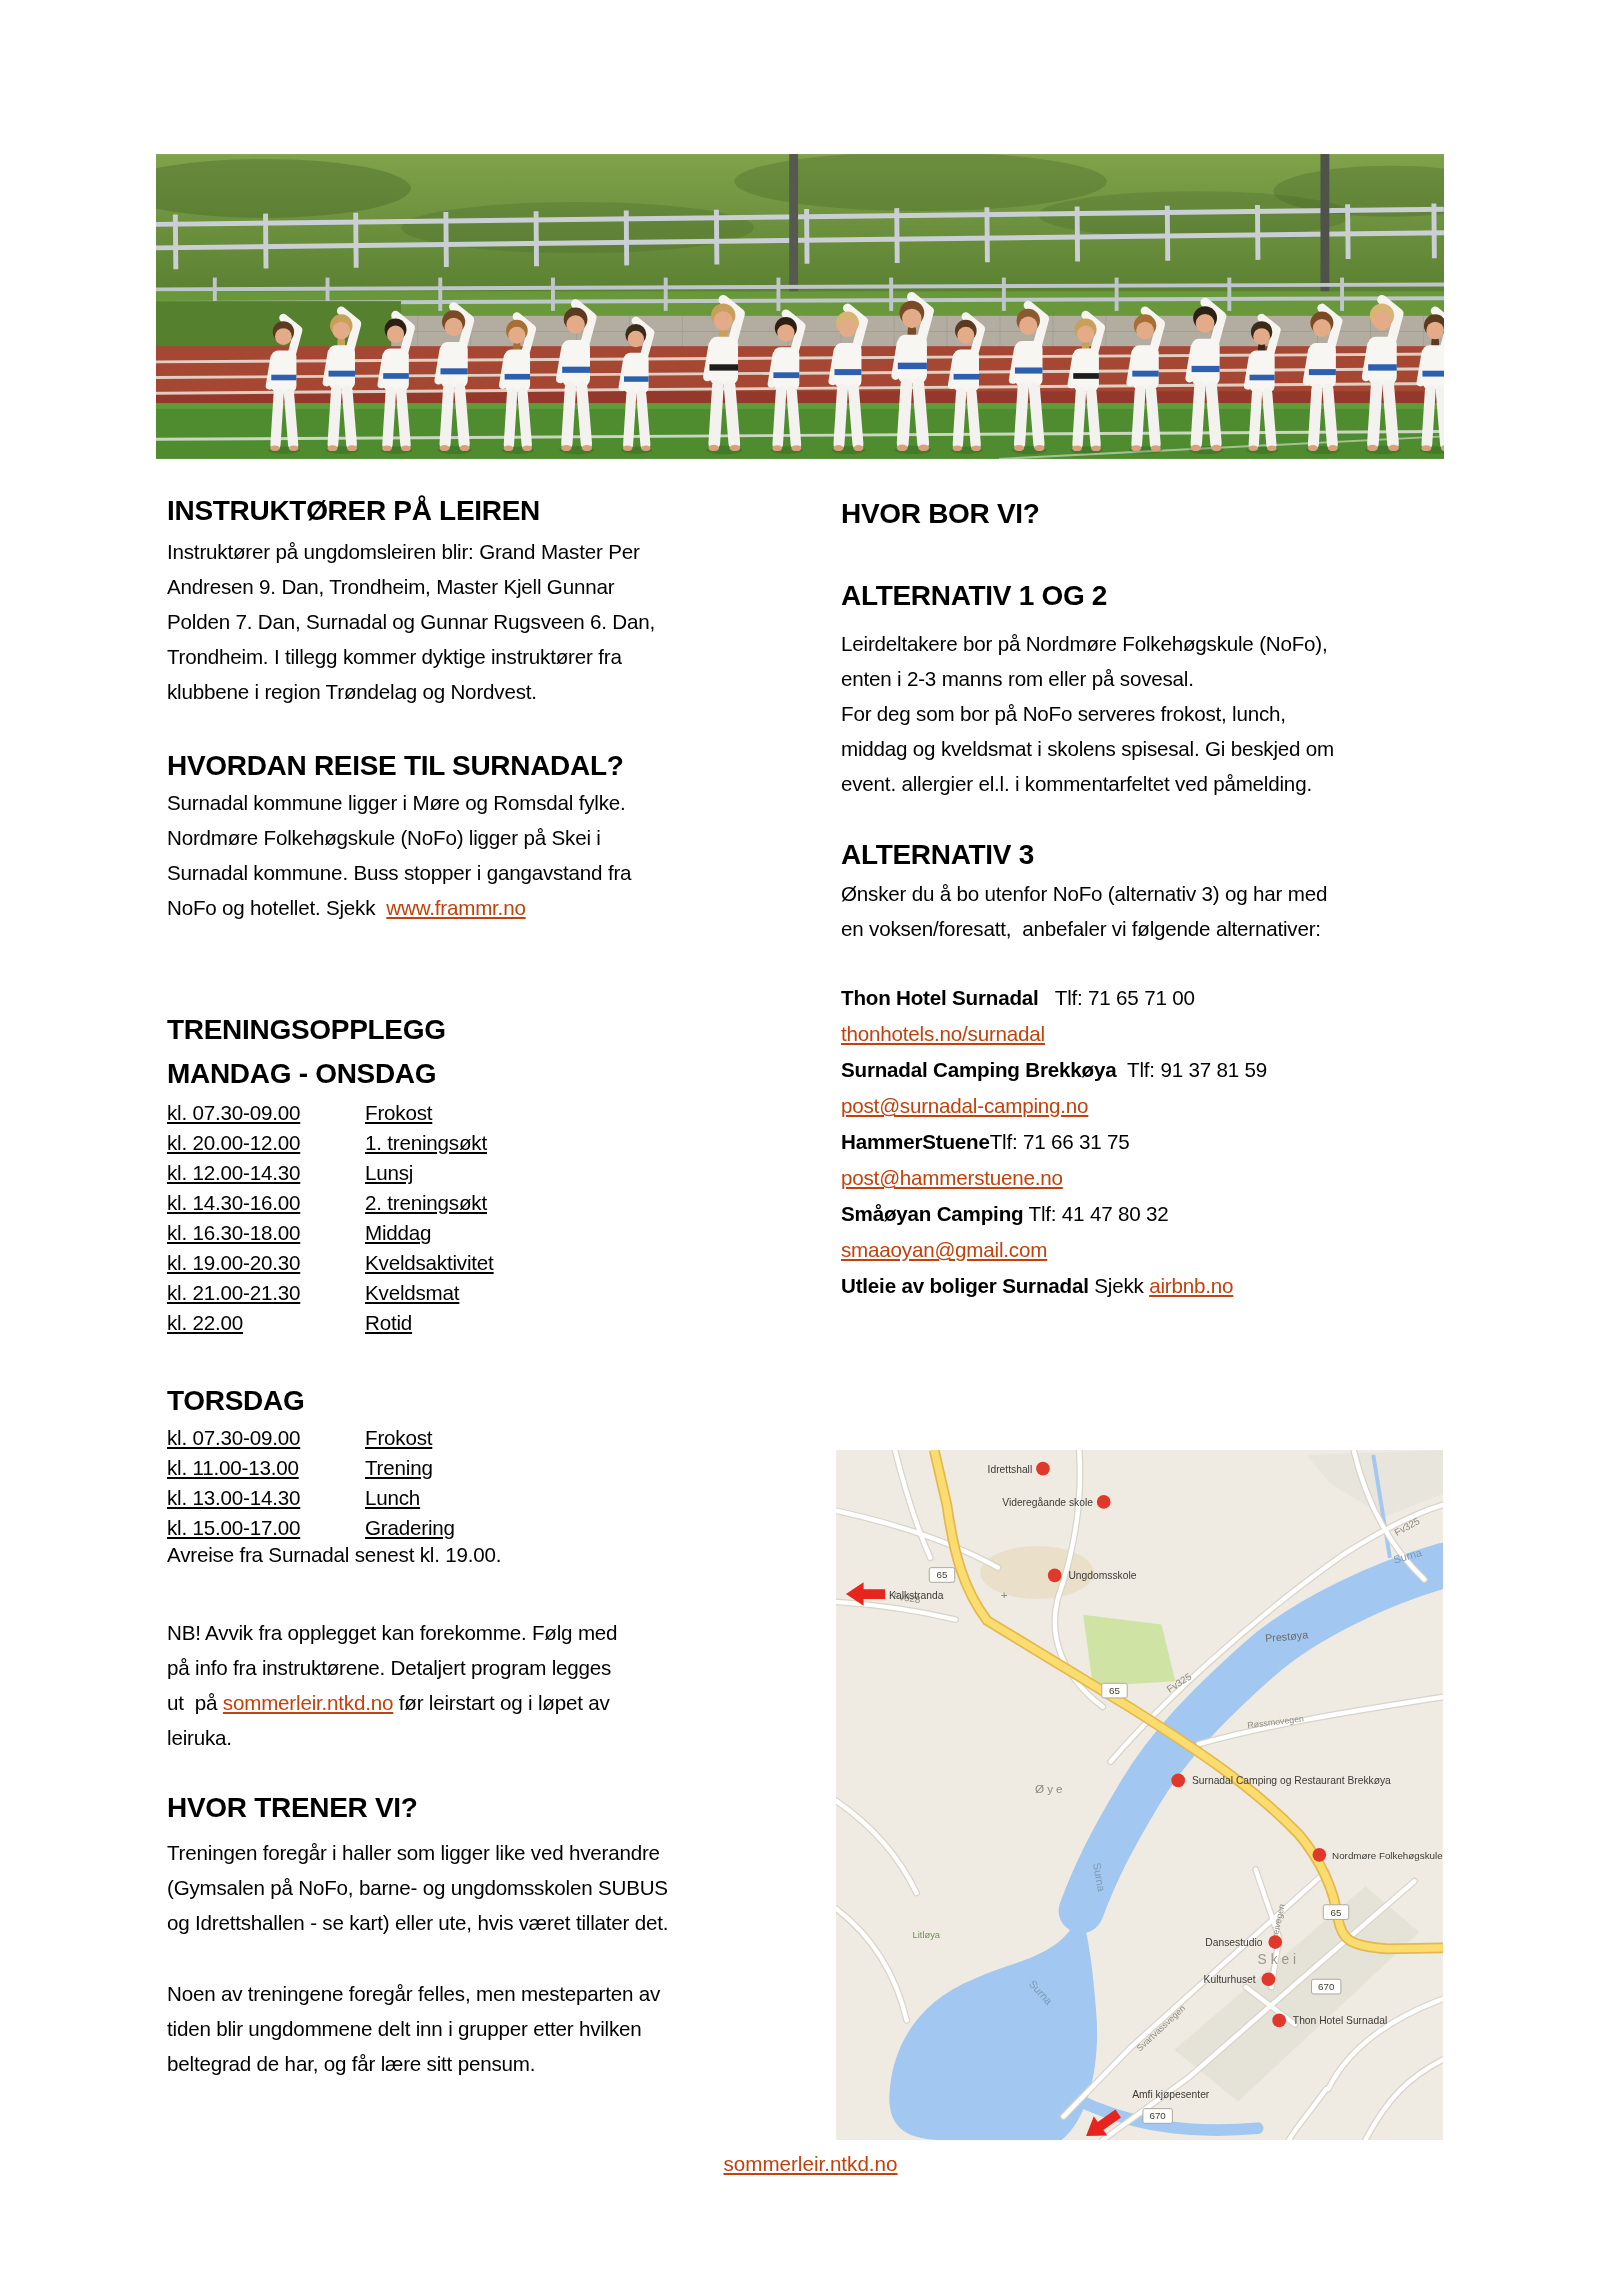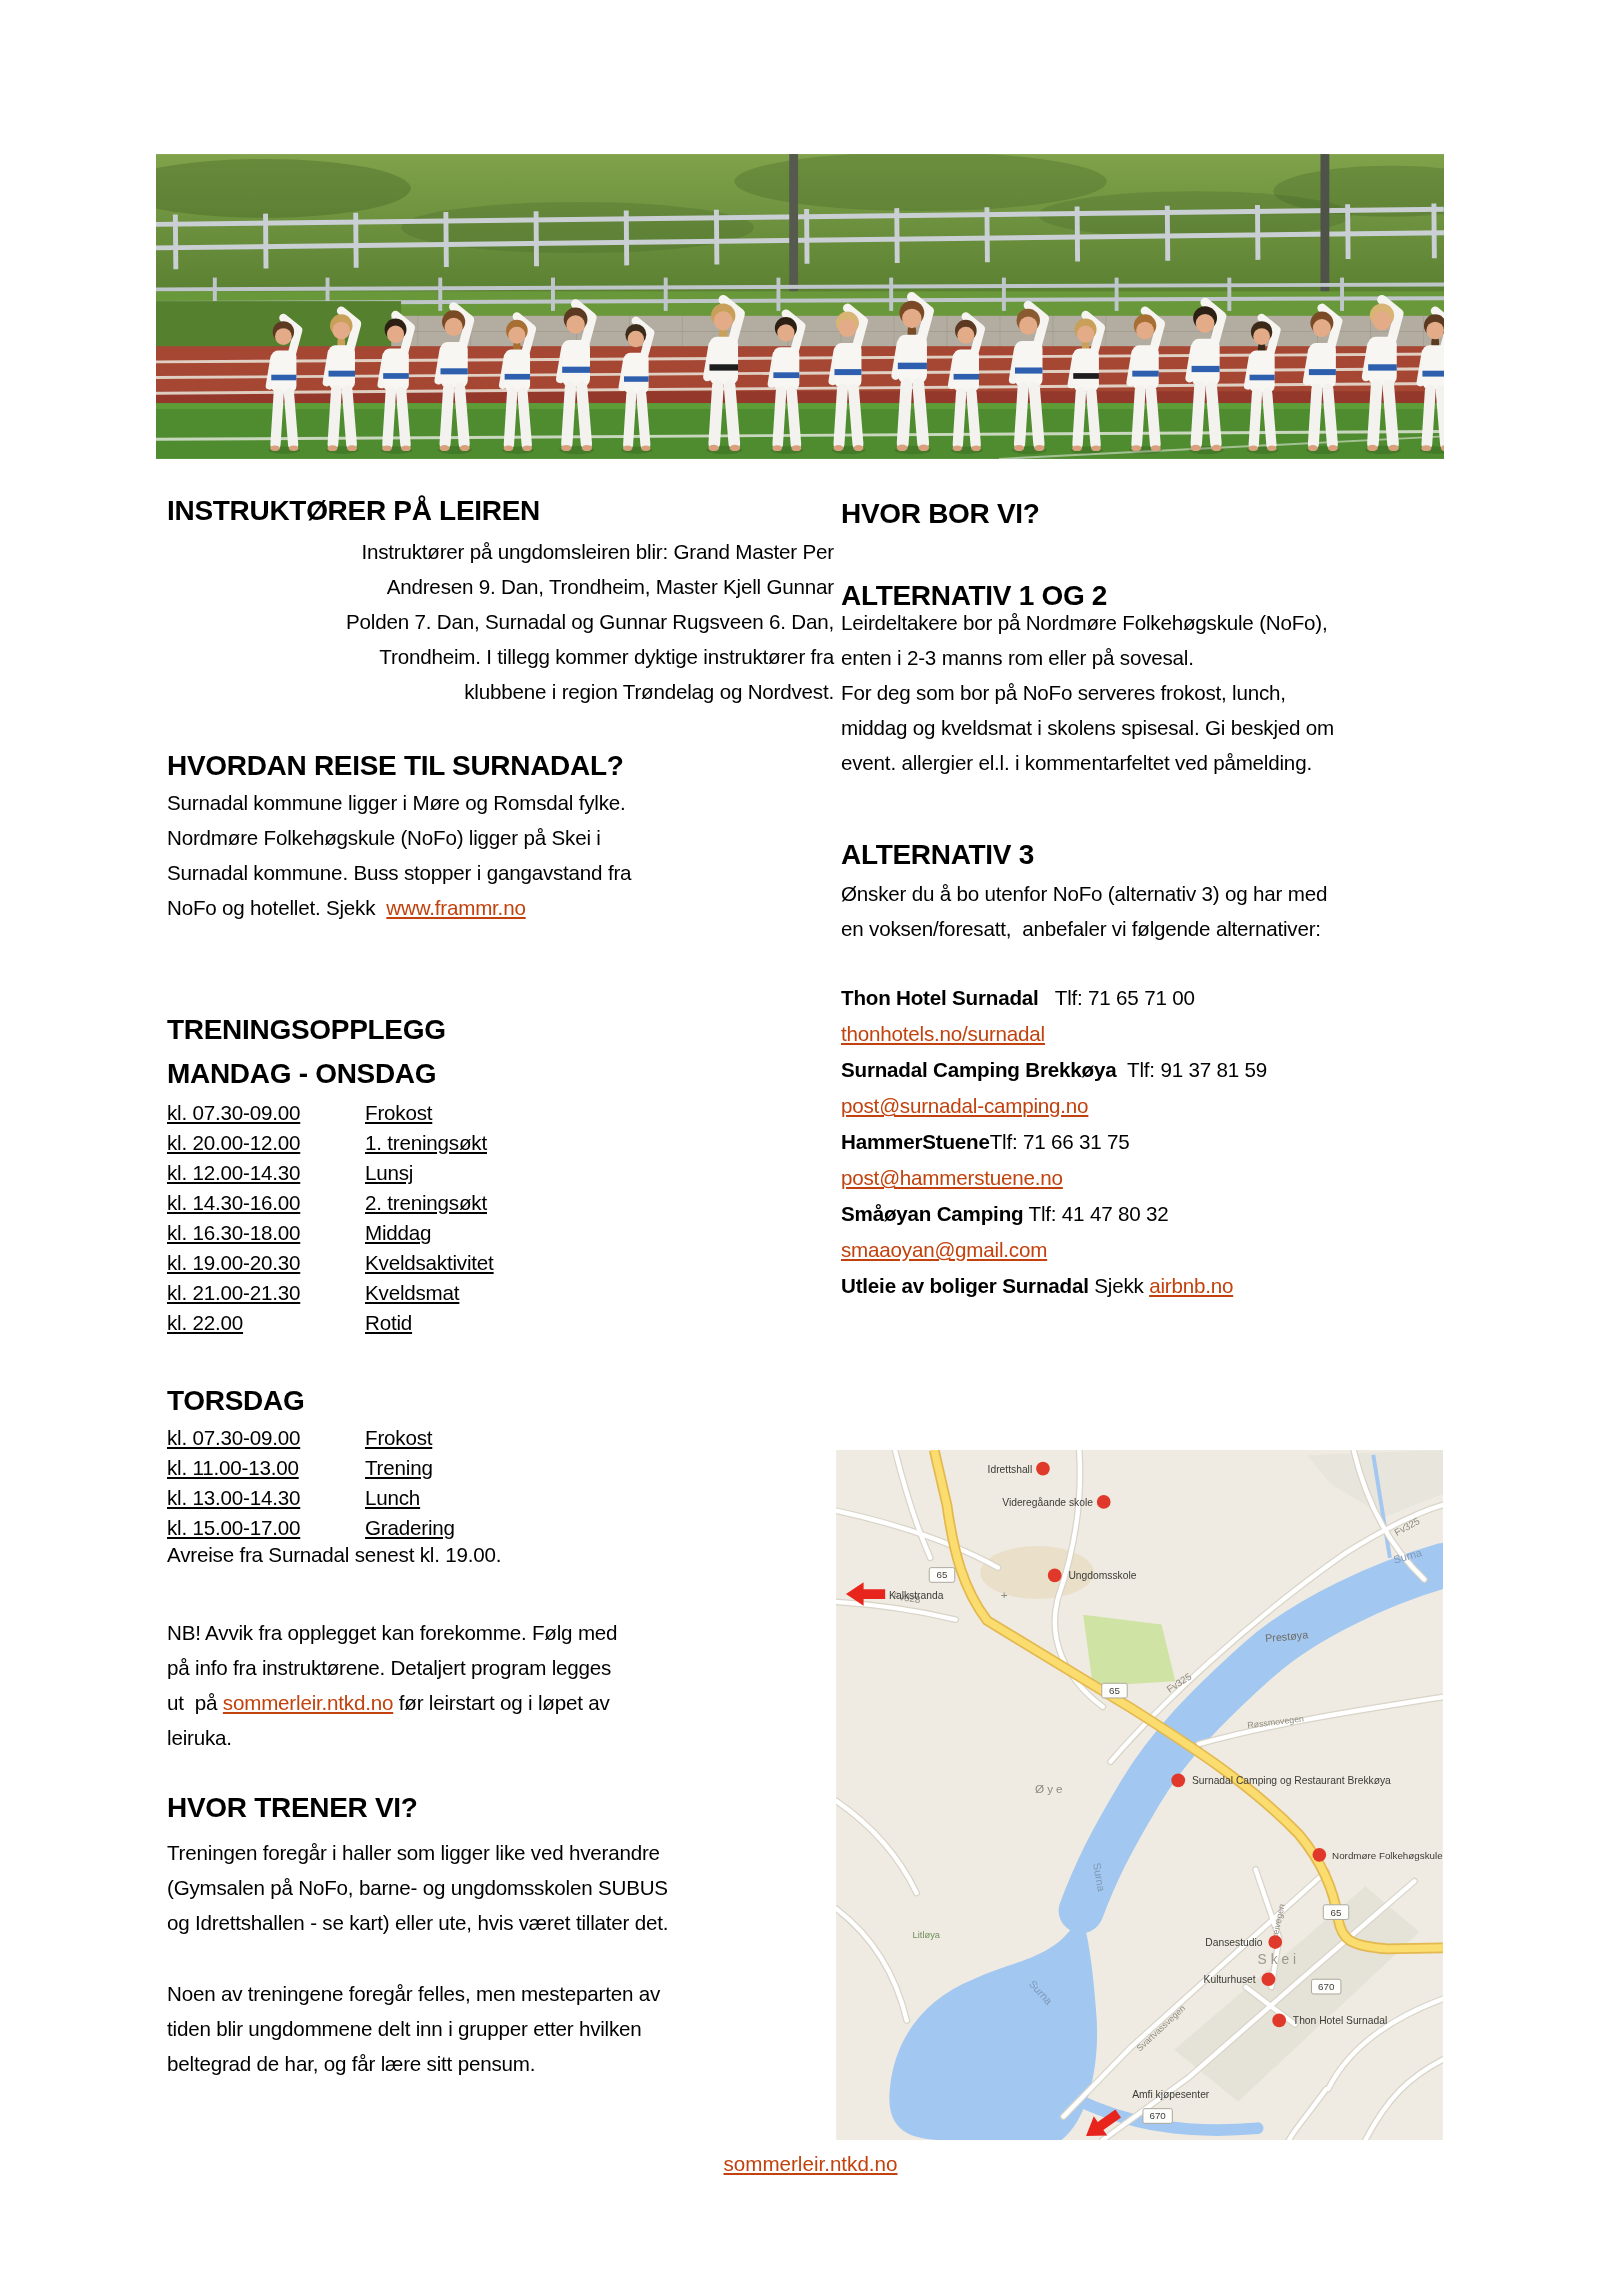--- a/index.html
+++ b/index.html
@@ -378,21 +378,21 @@
             <line x1="16" y1="88" x2="12.5" y2="143" stroke="#F3F2EE" stroke-width="11" stroke-linecap="round"></line>
             <line x1="27" y1="88" x2="31.5" y2="143" stroke="#F3F2EE" stroke-width="11" stroke-linecap="round"></line>
             <ellipse cx="12" cy="147" rx="5" ry="3" fill="#D8A07C"></ellipse>
             <ellipse cx="32" cy="147" rx="5" ry="3" fill="#D8A07C"></ellipse>
           </g>
         </g>
     </svg>
   </div>
 
   <div class="abs h" style="left:167px;top:495px;">INSTRUKTØRER PÅ LEIREN</div>
-  <div class="abs body" style="left:167px;top:534px;width:667px;text-align:right;">Instruktører på ungdomsleiren blir: Grand Master Per
+  <div class="abs body" style="left:167px;top:534px;width:667px;">Instruktører på ungdomsleiren blir: Grand Master Per
 Andresen 9. Dan, Trondheim, Master Kjell Gunnar
 Polden 7. Dan, Surnadal og Gunnar Rugsveen 6. Dan,
 Trondheim. I tillegg kommer dyktige instruktører fra
 klubbene i region Trøndelag og Nordvest.</div>
 
   <div class="abs h" style="left:167px;top:750px;">HVORDAN REISE TIL SURNADAL?</div>
   <div class="abs body" style="left:167px;top:785px;width:667px;"><span class="pre">Surnadal kommune ligger i Møre og Romsdal fylke.
 Nordmøre Folkehøgskule (NoFo) ligger på Skei i
 Surnadal kommune. Buss stopper i gangavstand fra
 NoFo og hotellet. Sjekk  </span><a class="lnk">www.frammr.no</a></div>
@@ -464,21 +464,21 @@
   <div class="abs body" style="left:167px;top:1835px;width:686px;">Treningen foregår i haller som ligger like ved hverandre
 (Gymsalen på NoFo, barne- og ungdomsskolen SUBUS
 og Idrettshallen - se kart) eller ute, hvis været tillater det.</div>
   <div class="abs body" style="left:167px;top:1976px;width:686px;">Noen av treningene foregår felles, men mesteparten av
 tiden blir ungdommene delt inn i grupper etter hvilken
 beltegrad de har, og får lære sitt pensum.</div>
 
   <div class="abs h" style="left:841px;top:498px;">HVOR BOR VI?</div>
 
   <div class="abs h" style="left:841px;top:580px;">ALTERNATIV 1 OG 2</div>
-  <div class="abs body" style="left:841px;top:605px;width:627px;">Leirdeltakere bor på Nordmøre Folkehøgskule (NoFo),
+  <div class="abs body" style="left:841px;top:626px;width:627px;">Leirdeltakere bor på Nordmøre Folkehøgskule (NoFo),
 enten i 2-3 manns rom eller på sovesal.
 For deg som bor på NoFo serveres frokost, lunch,
 middag og kveldsmat i skolens spisesal. Gi beskjed om
 event. allergier el.l. i kommentarfeltet ved påmelding.</div>
 
   <div class="abs h" style="left:841px;top:839px;">ALTERNATIV 3</div>
   <div class="abs body" style="left:841px;top:876px;width:627px;">Ønsker du å bo utenfor NoFo (alternativ 3) og har med
 en voksen/foresatt,  anbefaler vi følgende alternativer:</div>
 
   <div class="abs lodging" style="left:841px;top:980px;width:627px;">

